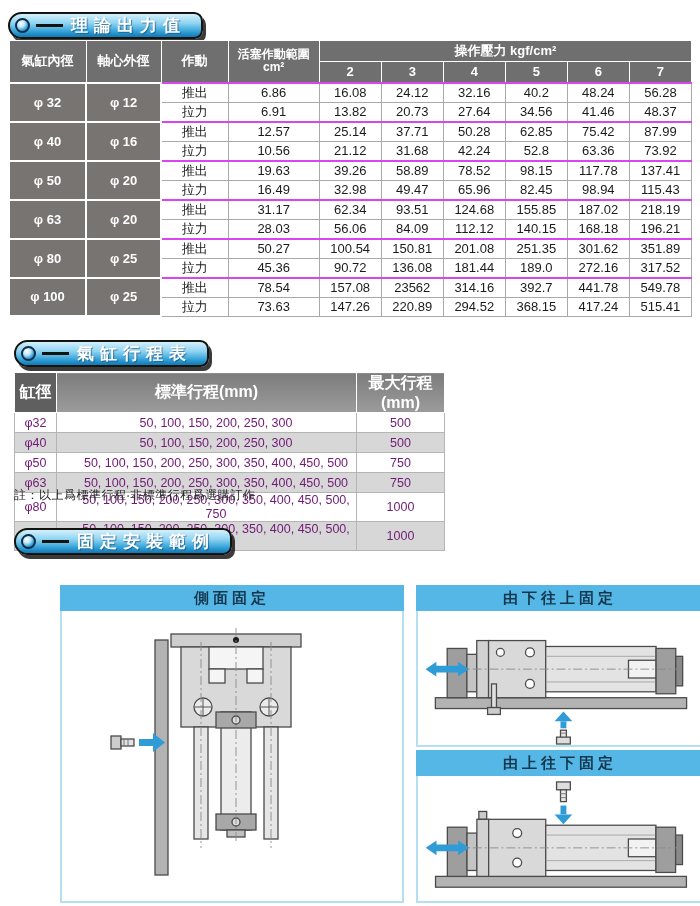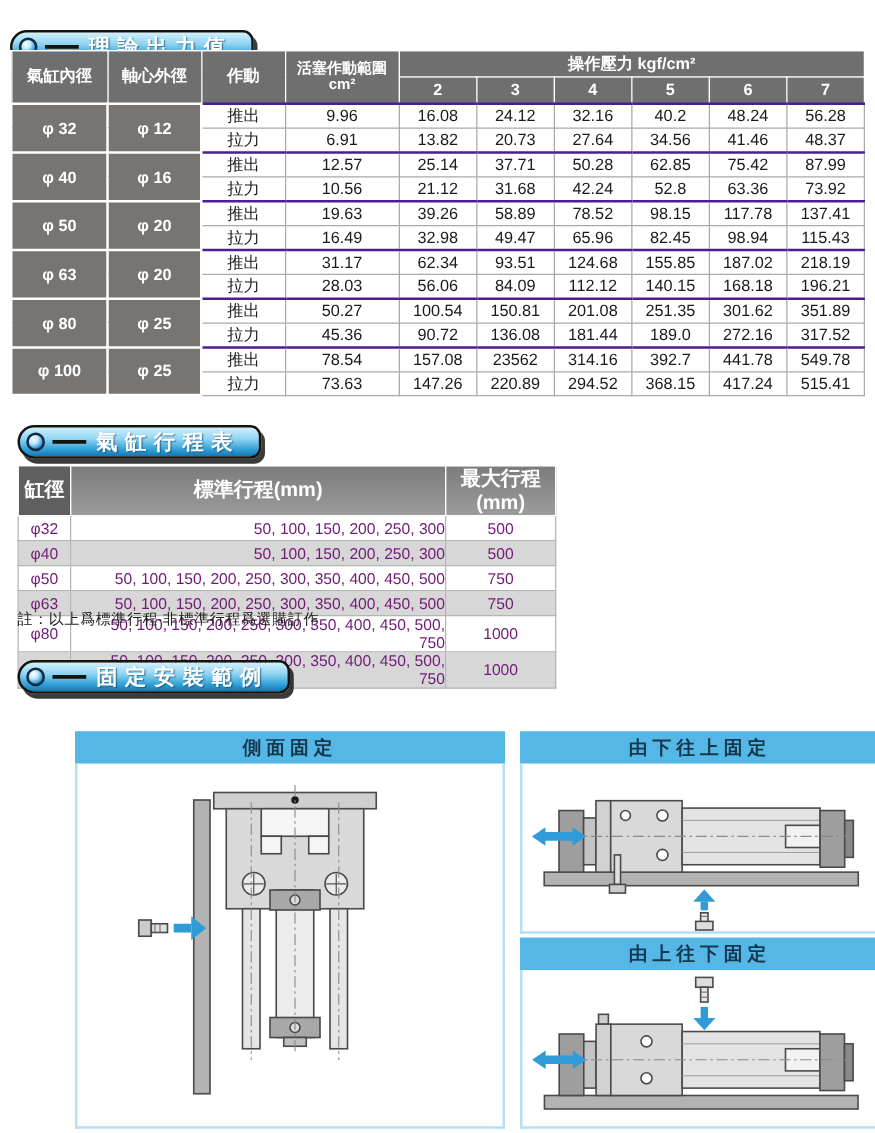--- a/index.html
+++ b/index.html
@@ -22,33 +22,33 @@
   
   .force-table { position:absolute; left:8px; top:40px; width:684px;
                  border-collapse:collapse; table-layout:fixed; background:#fff; }
   .force-table th { background:#6f6f6f; color:#fff; font-size:13px; font-weight:bold;
                     border:1px solid #fff; height:21px; padding:0; text-align:center; }
   .force-table th.piston { font-size:12px; line-height:13px;margin-top:34px; }
   .force-table td { font-size:13px; text-align:center; border:1px solid #a9a9a9;
                     height:19px; padding:0; color:#1b1b1b; background:#fff; }
   .force-table td.bore { background:#787472; color:#fff; font-weight:bold; font-size:13px;
                          border:2px solid #fff; }
-  .force-table tr.gstart td { border-top:2px solid #4c1d95; }
+  .force-table tr.gstart td { border-top:2px solid #d946ef; }
   .force-table tr.gstart td.bore { border-top:2px solid #fff; }
 
   
   .stroke-table { position:absolute; left:14px; top:372px; width:430px;
                   border-collapse:collapse; table-layout:fixed; background:#fff; }
   .stroke-table th { background:linear-gradient(180deg,#7c7c7c,#9c9c9c); color:#fff;
                      font-size:16px; font-weight:bold; height:18px; border:1px solid #fff; padding:0; }
   .stroke-table th.first { background:#5f5f5f; }
   .stroke-table td { font-size:12.5px; height:20px; border:1px solid #b5b5b5;
                      padding:0; color:#701a75; background:#fff; }
   .stroke-table td.bore2 { text-align:center; }
-  .stroke-table td.strokes { text-align:right; padding-left:19px; }
+  .stroke-table td.strokes { text-align:center; padding-left:19px; }
   .stroke-table td.max { text-align:center; }
   .stroke-table tr.alt td { background:#d7d7d7; }
   .note { position:absolute; left:14px; top:486px; font-size:12px; color:#222; letter-spacing:0.5px; }
 
   
   .mount-area { position:absolute; left:60px; top:585px; width:644px; height:318px;
                 display:flex; gap:12px; }
   .left-panel { width:289px; display:flex; flex-direction:column; }
   .right-col { width:288px; display:flex; flex-direction:column; gap:3px; }
   .panel { display:flex; flex-direction:column; flex:1; }
@@ -58,21 +58,21 @@
   .panel-body { flex:1; border:2px solid #b5e0f4; border-top:none; background:#fff;
                 display:flex; align-items:center; justify-content:center; overflow:hidden; }
   svg .ol { stroke:#4a4a4a; stroke-width:1.3; }
   svg .cl { stroke:#8a8a8a; stroke-width:0.9; stroke-dasharray:9 3 2 3; }
 </style>
 </head>
 <body>
 
 <div class="page">
 
-  <div class="banner" style="left:8px; top:24px;">
+  <div class="banner" style="left:8px; top:12px;">
     <span class="ball"></span>
     <span class="dash"></span>
     <span class="banner-text">理論出力值</span>
   </div>
 
   <table class="force-table">
     <colgroup>
       <col style="width:77px">
         <col style="width:75px">
         <col style="width:67px">
@@ -99,21 +99,21 @@
         <th>5</th>
         <th>6</th>
         <th>7</th>
       </tr>
     </thead>
     <tbody id="force-body">
         <tr class="gstart">
           <td class="bore" rowspan="2">φ 32</td>
           <td class="bore" rowspan="2">φ 12</td>
           <td>推出</td>
-          <td>9.96</td>
+          <td>6.86</td>
           <td>16.08</td>
           <td>24.12</td>
           <td>32.16</td>
           <td>40.2</td>
           <td>48.24</td>
           <td>56.28</td>
         </tr>
         <tr>
           <td>拉力</td>
           <td>6.91</td>

